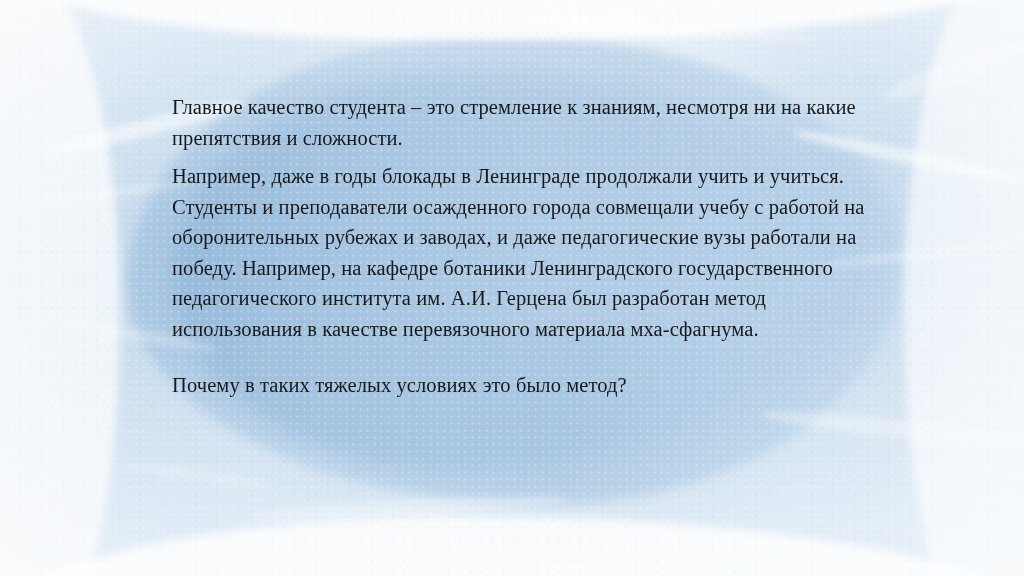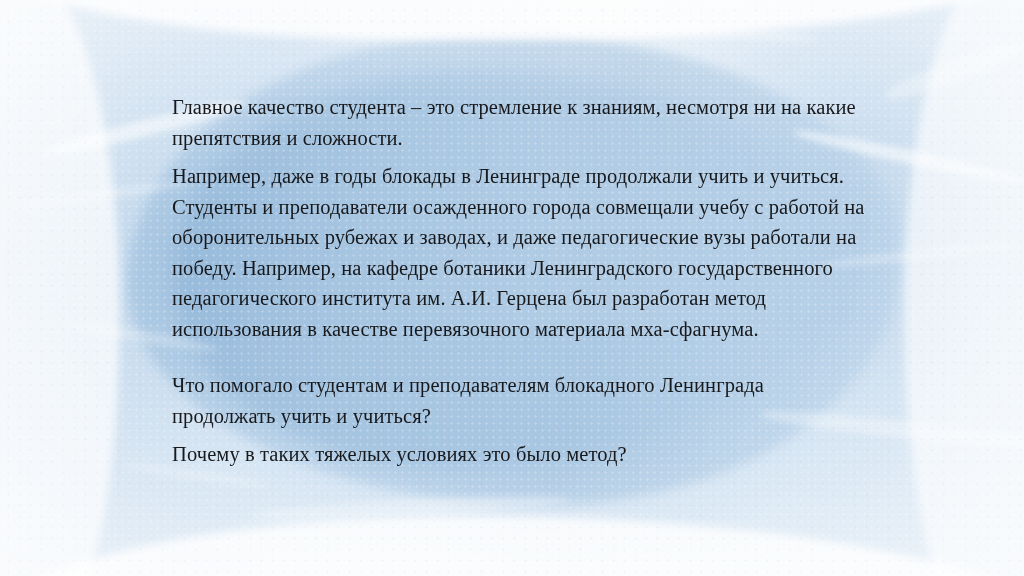--- a/index.html
+++ b/index.html
@@ -182,17 +182,16 @@
   <div class="streak s9"></div>
   <div class="streak s10"></div>
 
   <div class="grain"></div>
   <div class="vignette"></div>
 
   <div class="content">
     <p class="para">Главное качество студента – это стремление к знаниям, несмотря ни на какие препятствия и сложности.</p>
     <p class="para">Например, даже в годы блокады в Ленинграде продолжали учить и учиться. Студенты и преподаватели осажденного города совмещали учебу с работой на оборонительных рубежах и заводах, и даже педагогические вузы работали на победу. Например, на кафедре ботаники Ленинградского государственного педагогического института им. А.И. Герцена был разработан метод использования в качестве перевязочного материала мха-сфагнума.</p>
     <div class="block-gap"></div>
-    <p class="para">Что помогало студентам и преподавателям блокадного Ленинграда продолжать учить и учиться?</p>
     <p class="para">Почему в таких тяжелых условиях это было метод?</p>
   </div>
 
 </div>
 
 </body></html>

